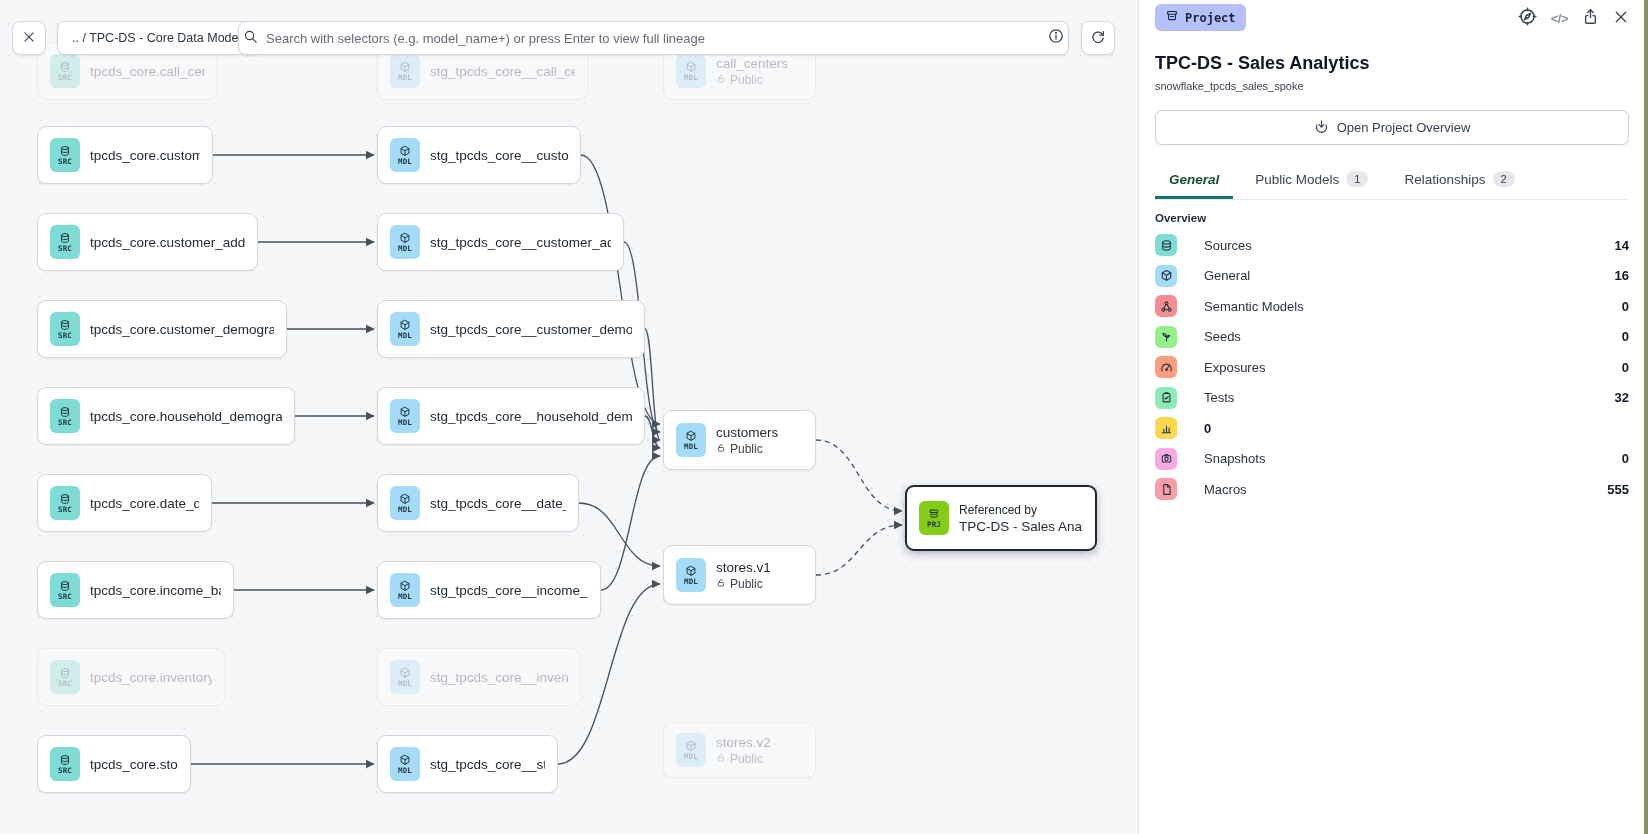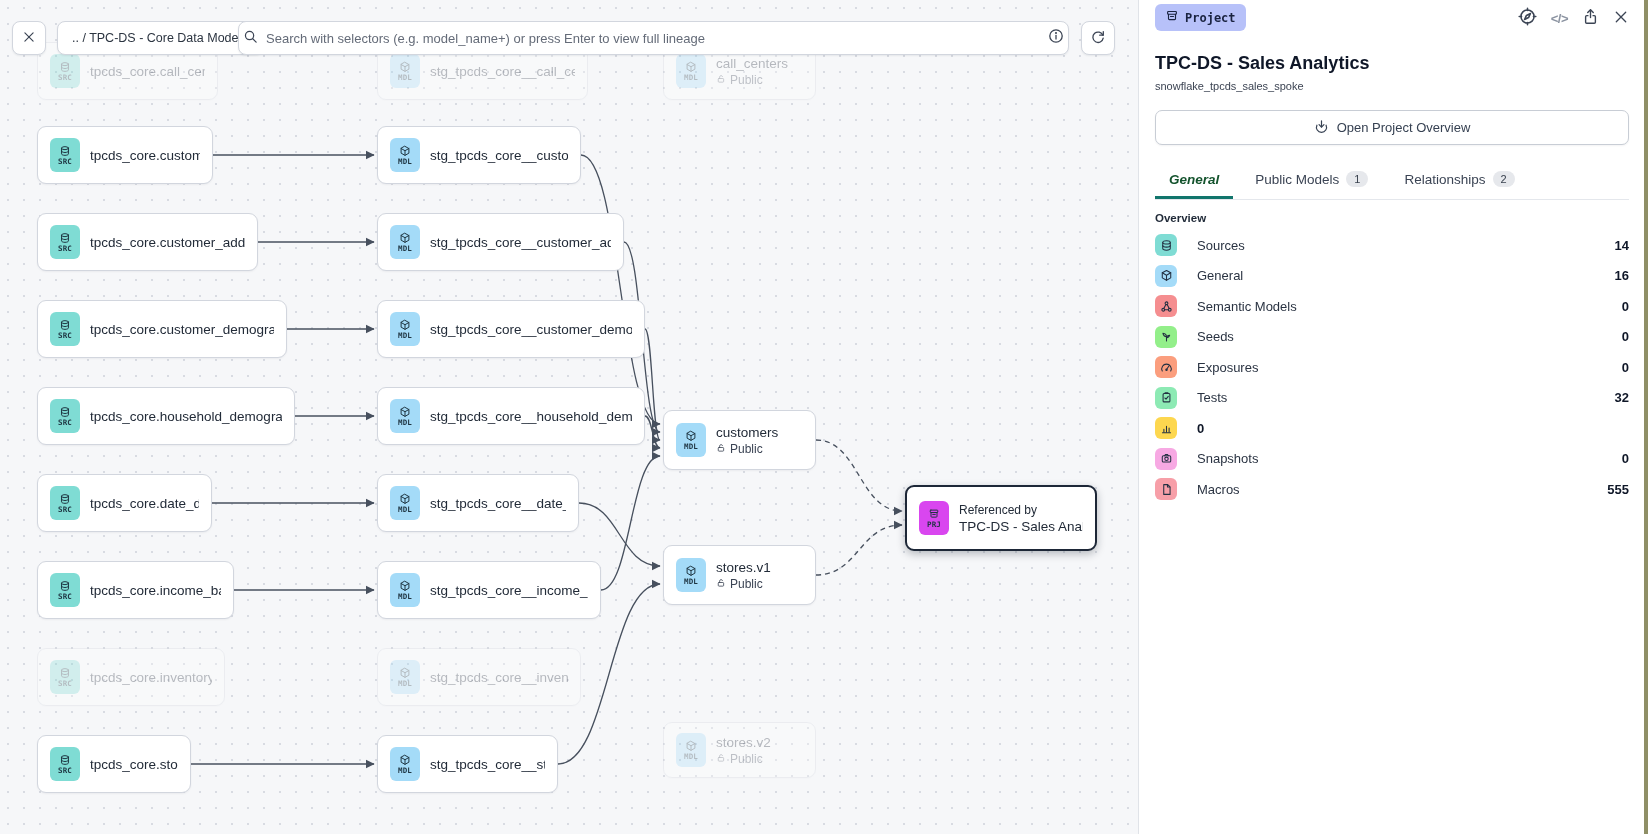--- a/index.html
+++ b/index.html
@@ -48,21 +48,21 @@
   .panel-sub{font-size:11px;color:#3c4453;margin-top:6px;}
   .overview-btn{margin-top:18px;width:100%;height:35px;background:#fff;border:1px solid #c8cdd5;
     border-radius:7px;display:flex;align-items:center;justify-content:center;gap:8px;
     font-size:13px;color:#364152;cursor:pointer;box-shadow:0 1px 2px rgba(16,24,40,.05);}
   .tabs{display:flex;gap:8px;margin-top:16px;border-bottom:1px solid #e4e7ec;}
   .tab{display:flex;align-items:center;gap:7px;padding:10px 14px 9px;font-size:13.5px;color:#3b4454;
     border:none;background:none;cursor:pointer;border-bottom:3px solid transparent;}
   .tab.active{color:#14532d;font-weight:700;border-bottom-color:#11756c;font-style:italic;}
   .tab .pillnum{background:#e6e8ec;color:#39414e;border-radius:999px;font-size:11px;padding:2px 8px;}
   .res-heading{font-size:11.5px;font-weight:700;color:#1f2937;margin:12px 0 6px;}
-  .res-row{display:flex;align-items:center;gap:20px;height:30.5px;cursor:pointer;}
+  .res-row{display:flex;align-items:center;gap:27px;height:30.5px;cursor:pointer;}
   .res-ic{width:22px;height:22px;border-radius:6px;display:flex;align-items:center;justify-content:center;color:#233042;}
   .res-label{flex:1;font-size:13px;color:#2a3342;}
   .res-count{font-size:13px;font-weight:700;color:#0f1728;}
   svg{flex:0 0 auto;}
 </style>
 </head>
 <body>
 
 <div id="canvas">
   <svg id="edges" width="1138" height="834">
@@ -384,21 +384,21 @@
           <div class="nsub">
             <span><svg width="10" height="10" viewBox="0 0 16 16" fill="none" stroke="currentColor" stroke-width="1.3" stroke-linecap="round" stroke-linejoin="round">
                 <rect x="3.6" y="7.2" width="8.6" height="5.8" rx="1.2"></rect>
                 <path d="M5.8 7.2V4.9a2.4 2.4 0 0 1 4.6-.9"></path>
               </svg></span>
             <span>Public</span>
           </div>
         </span>
       </div>
       <div class="node selected" style="left: 905px; top: 485px; width: 192px; height: 66px;">
-        <span class="nbadge" style="background:#d946ef">
+        <span class="nbadge" style="background:#84cc16">
           <svg width="12" height="12" viewBox="0 0 16 16" fill="none" stroke="currentColor" stroke-width="1.3" stroke-linecap="round" stroke-linejoin="round">
             <rect x="3" y="2.8" width="10" height="3.2" rx="0.8"></rect>
             <path d="M4 6v5.2c0 .6.5 1 1 1h6c.6 0 1-.4 1-1V6M6.3 8.6h3.4"></path>
           </svg>
           <b>PRJ</b>
         </span>
         <span class="ntext">
           <div class="nnote">Referenced by</div>
           <div class="nlabel">TPC-DS - Sales Analytics</div>
         </span>

